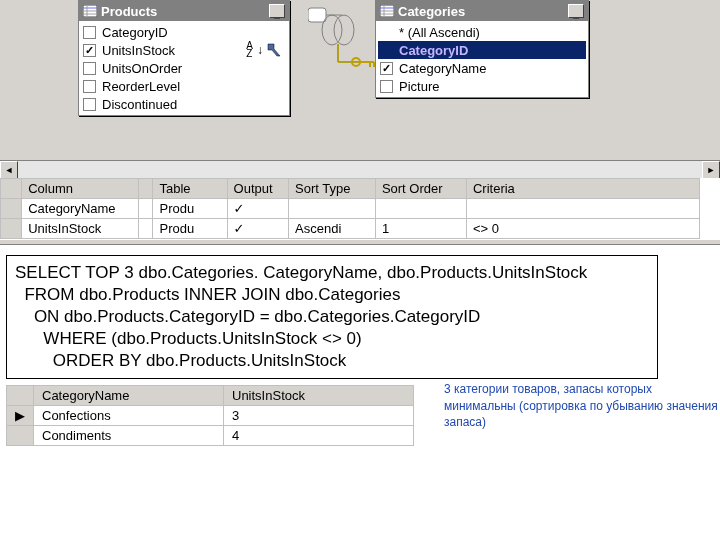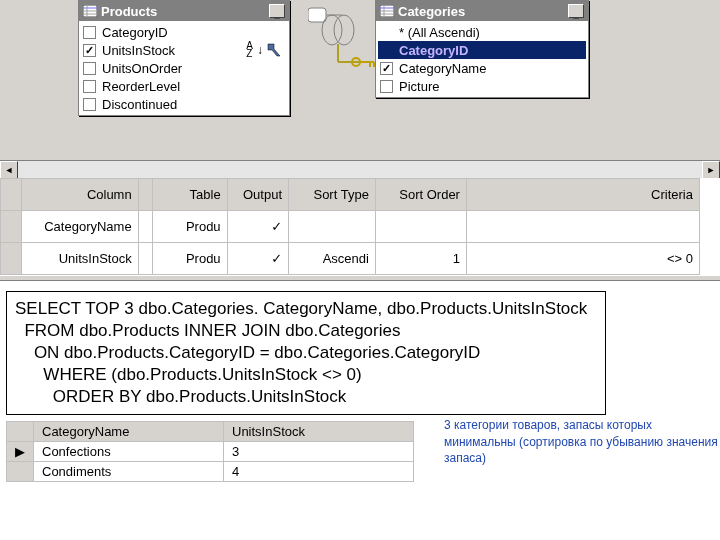--- a/index.html
+++ b/index.html
@@ -144,24 +144,24 @@
     background: #fff;
   }
   table.grid {
     border-collapse: collapse;
     width: 700px;
     background: #fff;
     margin: 0;
   }
   table.grid th, table.grid td {
     border: 1px solid #c0c0c0;
-    text-align: right;
+    text-align: left;
     padding: 2px 6px;
     font-size: 13px;
-    height: 32px;
+    height: 20px;
     white-space: nowrap;
   }
   table.grid th {
     background: #d6d3ce;
     font-weight: normal;
   }
   .row-selector {
     width: 20px;
     background: #d6d3ce;
     border: 1px solid #c0c0c0;
@@ -174,21 +174,21 @@
     width: 720px;
     background: #d6d3ce;
     border-top: 1px solid #fff;
     border-bottom: 1px solid #808080;
   }
   .sql-box {
     margin: 10px 6px 6px 6px;
     border: 1.5px solid #000;
     background: #fff;
     padding: 6px 8px;
-    width: 600px;
+    width: 652px;
     font-family: Arial, sans-serif;
     font-size: 17px;
     line-height: 1.3;
     white-space: pre;
   }
   .results-wrap {
     position: relative;
     width: 720px;
   }
   table.results {

